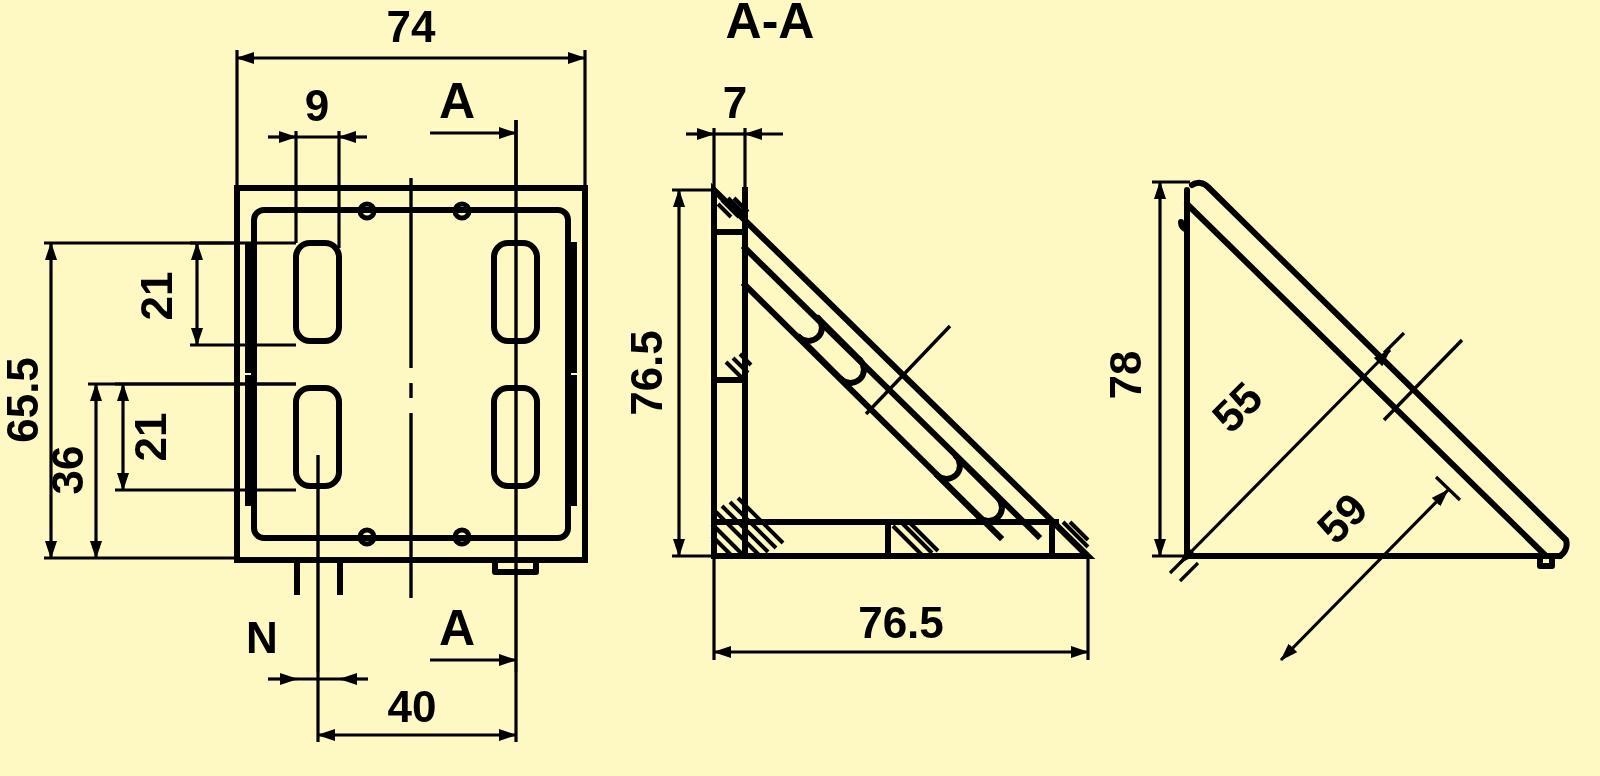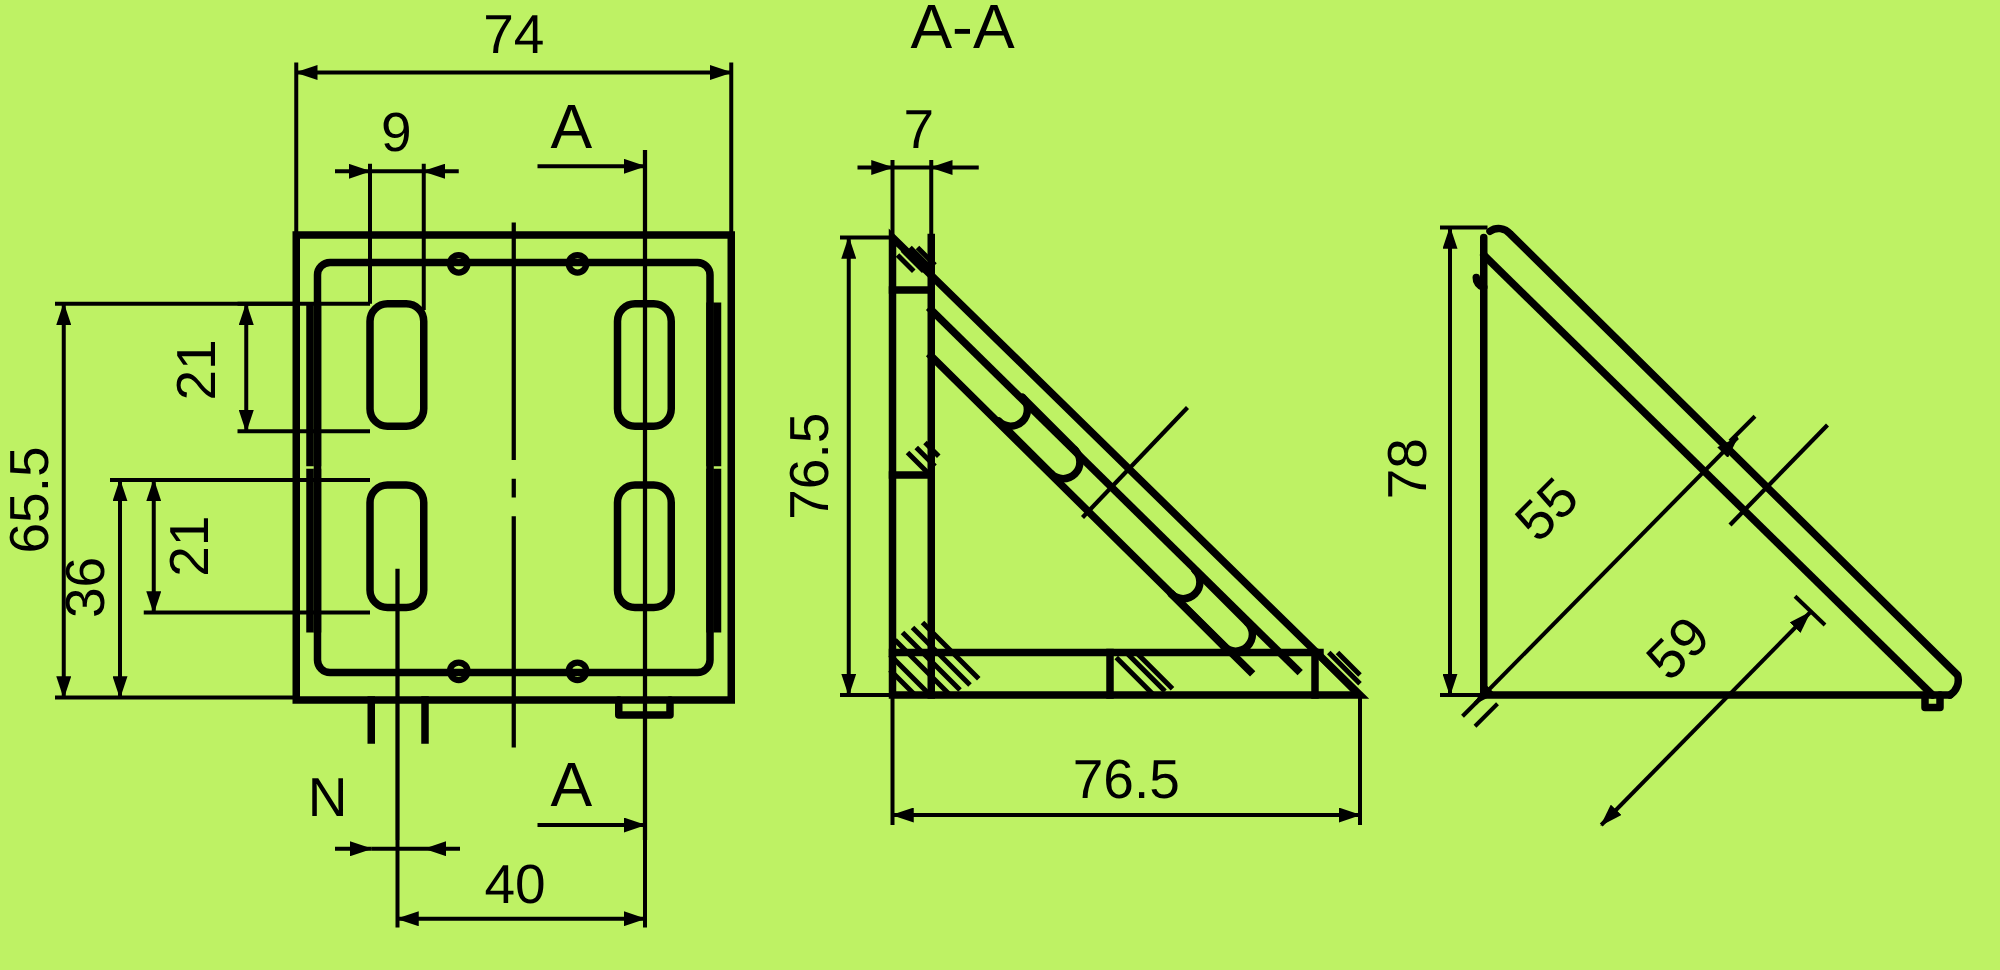--- a/index.html
+++ b/index.html
@@ -7,22 +7,23 @@
     padding: 0;
     background: #ffffff;
   }
   body {
     font-family: "Liberation Sans", sans-serif;
   }
   #drawing-root {
     position: relative;
     width: 1600px;
     height: 776px;
-    background: #bef264;
+    background: #fef9c3;
     overflow: hidden;
+    font-weight: bold;
   }
   svg.sheet {
     display: block;
     width: 1600px;
     height: 776px;
   }
   .obj       { fill: none; stroke: #000000; stroke-width: 6; stroke-linecap: square; stroke-linejoin: miter; }
   .obj-r     { fill: none; stroke: #000000; stroke-width: 6; stroke-linecap: round; stroke-linejoin: round; }
   .obj-thin  { fill: none; stroke: #000000; stroke-width: 5; stroke-linecap: round; stroke-linejoin: round; }
   .hatch     { fill: none; stroke: #000000; stroke-width: 4; stroke-linecap: butt; }

